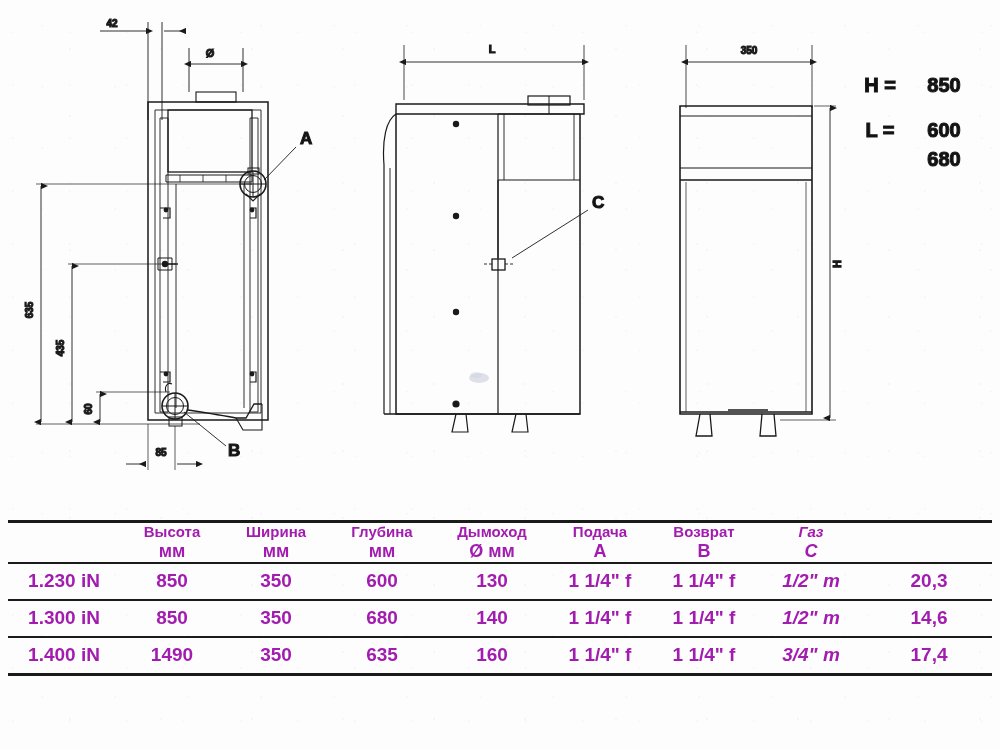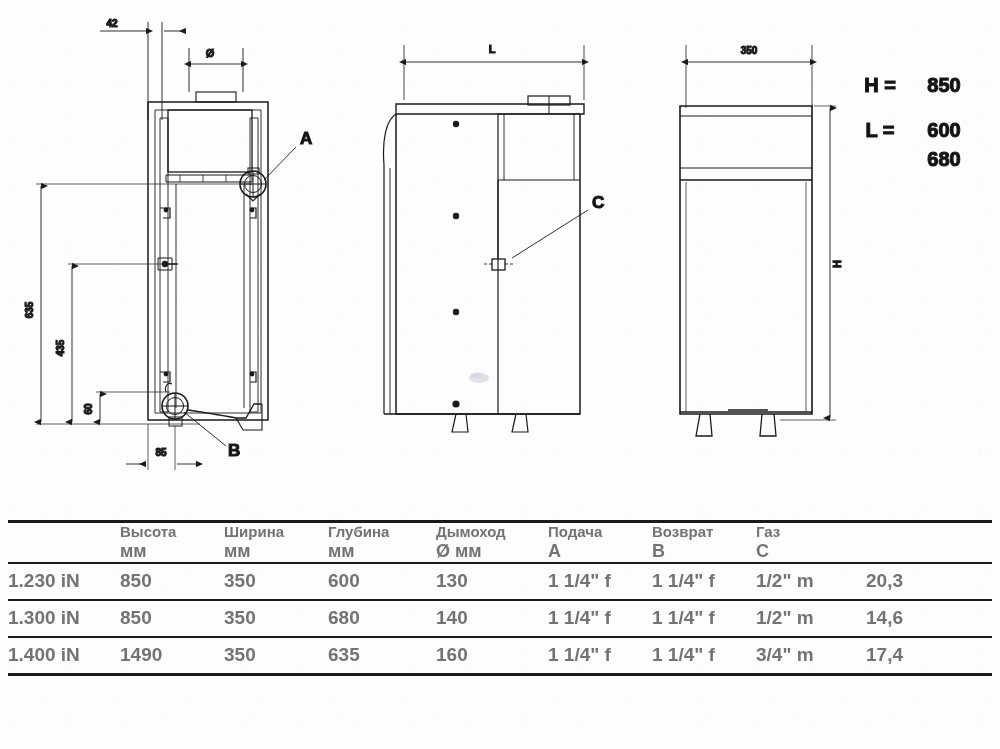--- a/index.html
+++ b/index.html
@@ -65,24 +65,24 @@
     width: 984px;
   }
   table.spec {
     border-collapse: collapse;
     width: 984px;
     table-layout: fixed;
   }
   table.spec td, table.spec th {
     padding: 0;
     margin: 7px;
-    text-align: left;
+    text-align: center;
     vertical-align: middle;
     font-weight: 700;
-    color: #737373;
+    color: #a21caf;
   }
   .hdr-cell {
     font-size: 15px;
     line-height: 1.15;
     padding: 5px 0 6px 0;
   }
   .hdr-cell .unit {
     display: block;
     font-size: 18px;
     font-weight: 700;
@@ -92,21 +92,21 @@
     font-size: 19px;
     height: 35px;
   }
   .col-model { width: 112px; text-align: center; }
   .col-h     { width: 104px; }
   .col-w     { width: 104px; }
   .col-d     { width: 108px; }
   .col-flue  { width: 112px; }
   .col-a     { width: 104px; }
   .col-b     { width: 104px; }
-  .col-c     { width: 110px; }
+  .col-c     { width: 110px; font-style: italic; }
   .col-last  { width: 126px; }
 
   tr.rule-top   { border-top: 3.5px solid #1a1a1a; }
   tr.rule-mid   { border-top: 2.5px solid #1a1a1a; }
   tfoot tr      { border-top: 3.5px solid #1a1a1a; }
 
   .noise {
     position: absolute;
     inset: 0;
     pointer-events: none;

